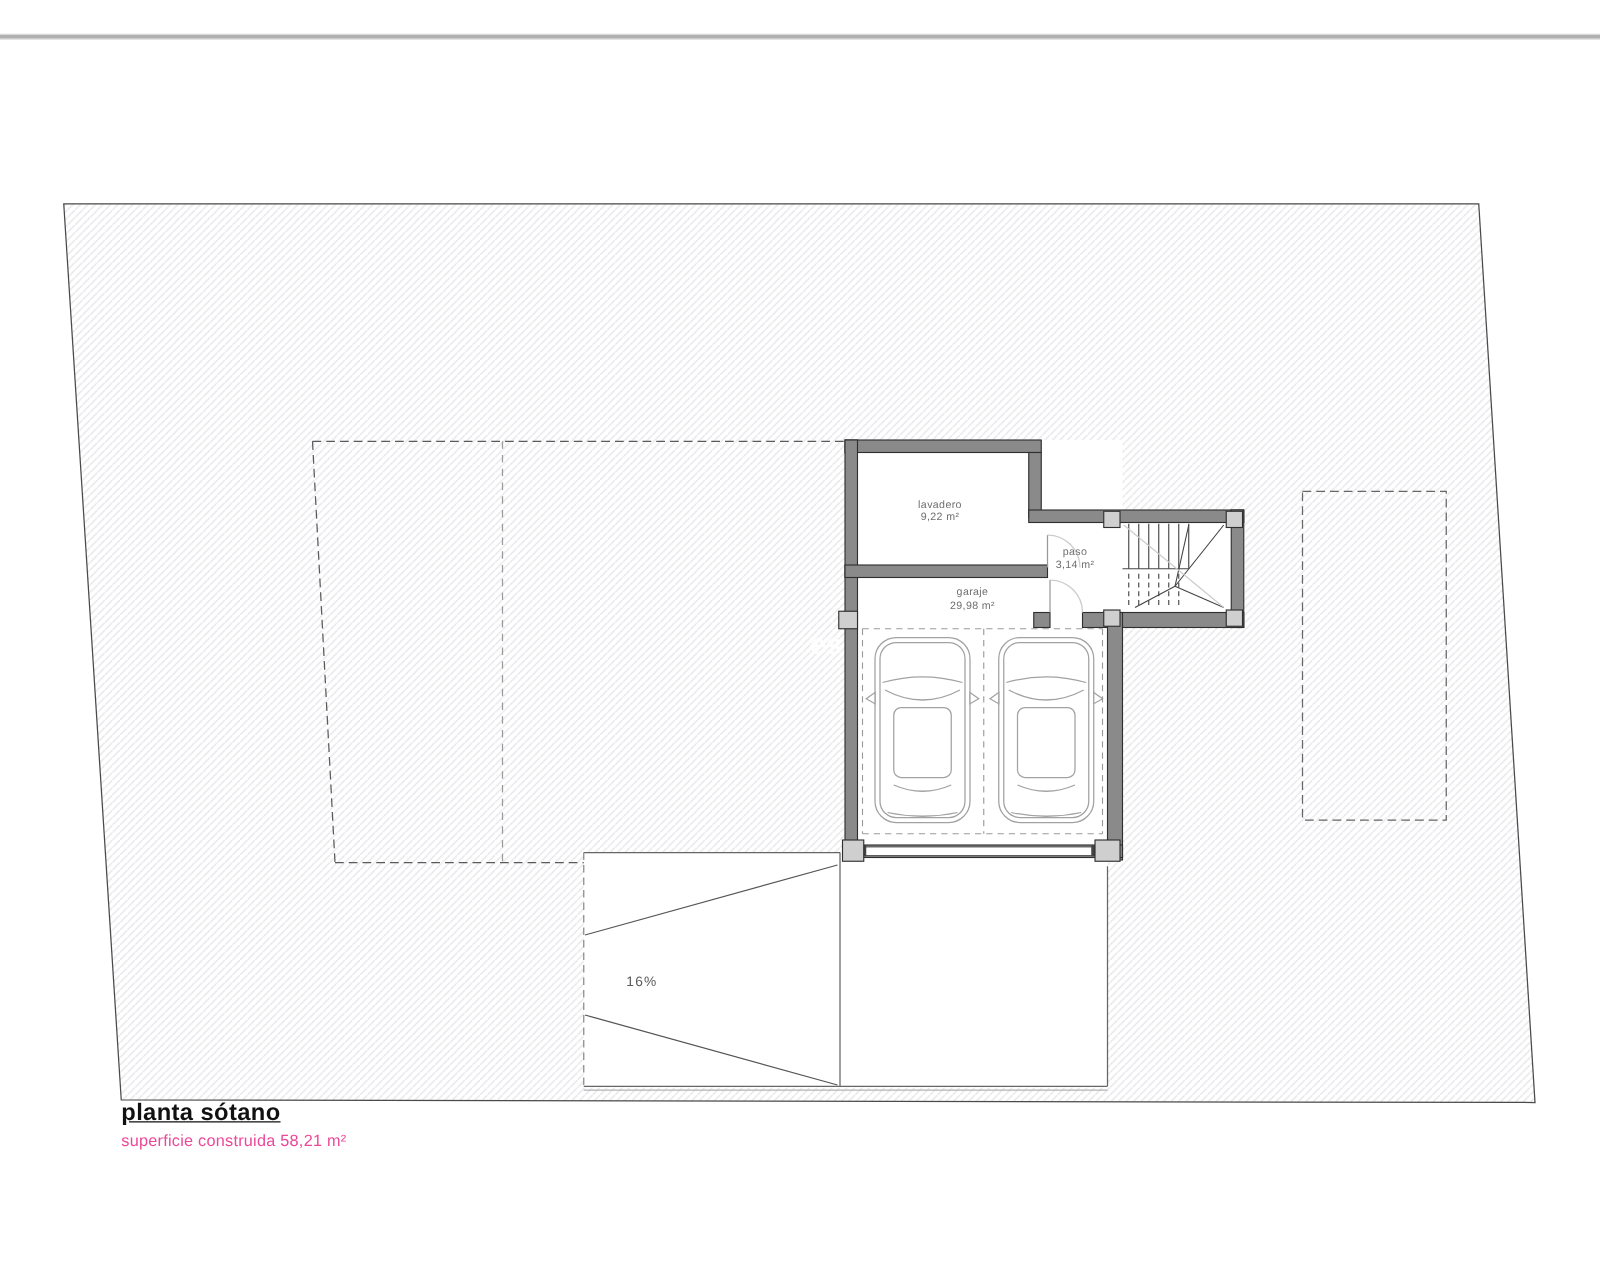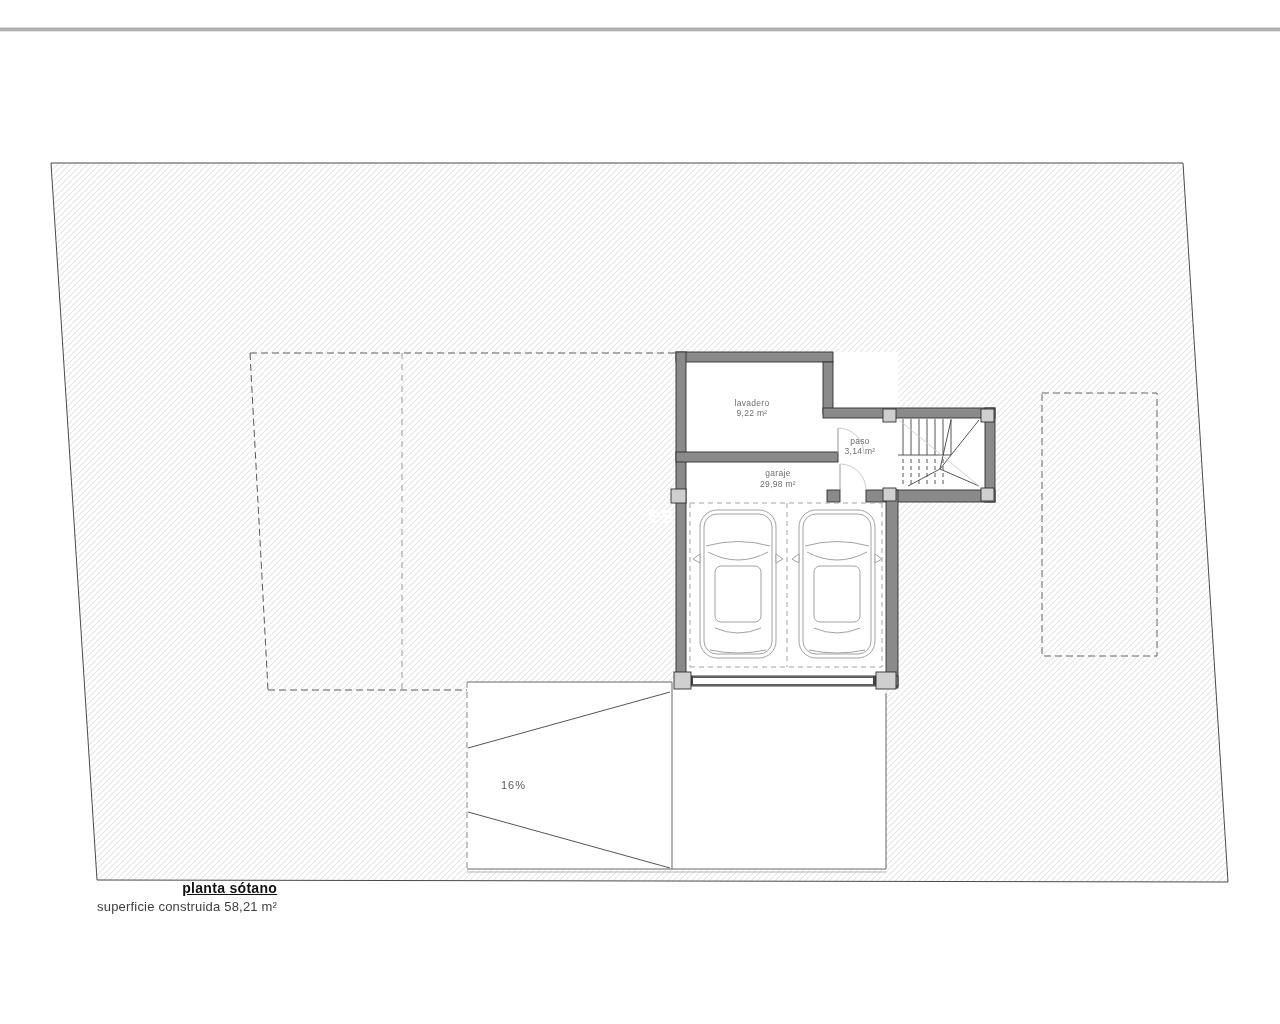--- a/index.html
+++ b/index.html
@@ -28,31 +28,30 @@
     font-size:23px;
     font-weight:bold;
     fill:#ffffff;
     opacity:.95;
   }
   .titleblock{
     position:absolute;
     left:97px;top:880px;
   }
   .tb-title{
-    font-size:14px;
+    font-size:19px;
     font-weight:bold;
     color:#111;
     text-decoration:underline;
     letter-spacing:.3px;
-    text-align:right;
   }
   .tb-sub{
     margin-top:3px;
     font-size:13px;
-    color:#404040;
+    color:#ec4899;
     letter-spacing:.2px;
   }
 </style>
 </head>
 <body>
 
 <div class="page">
 
 <svg width="1280" height="1024" viewBox="0 0 1280 1024">
 

